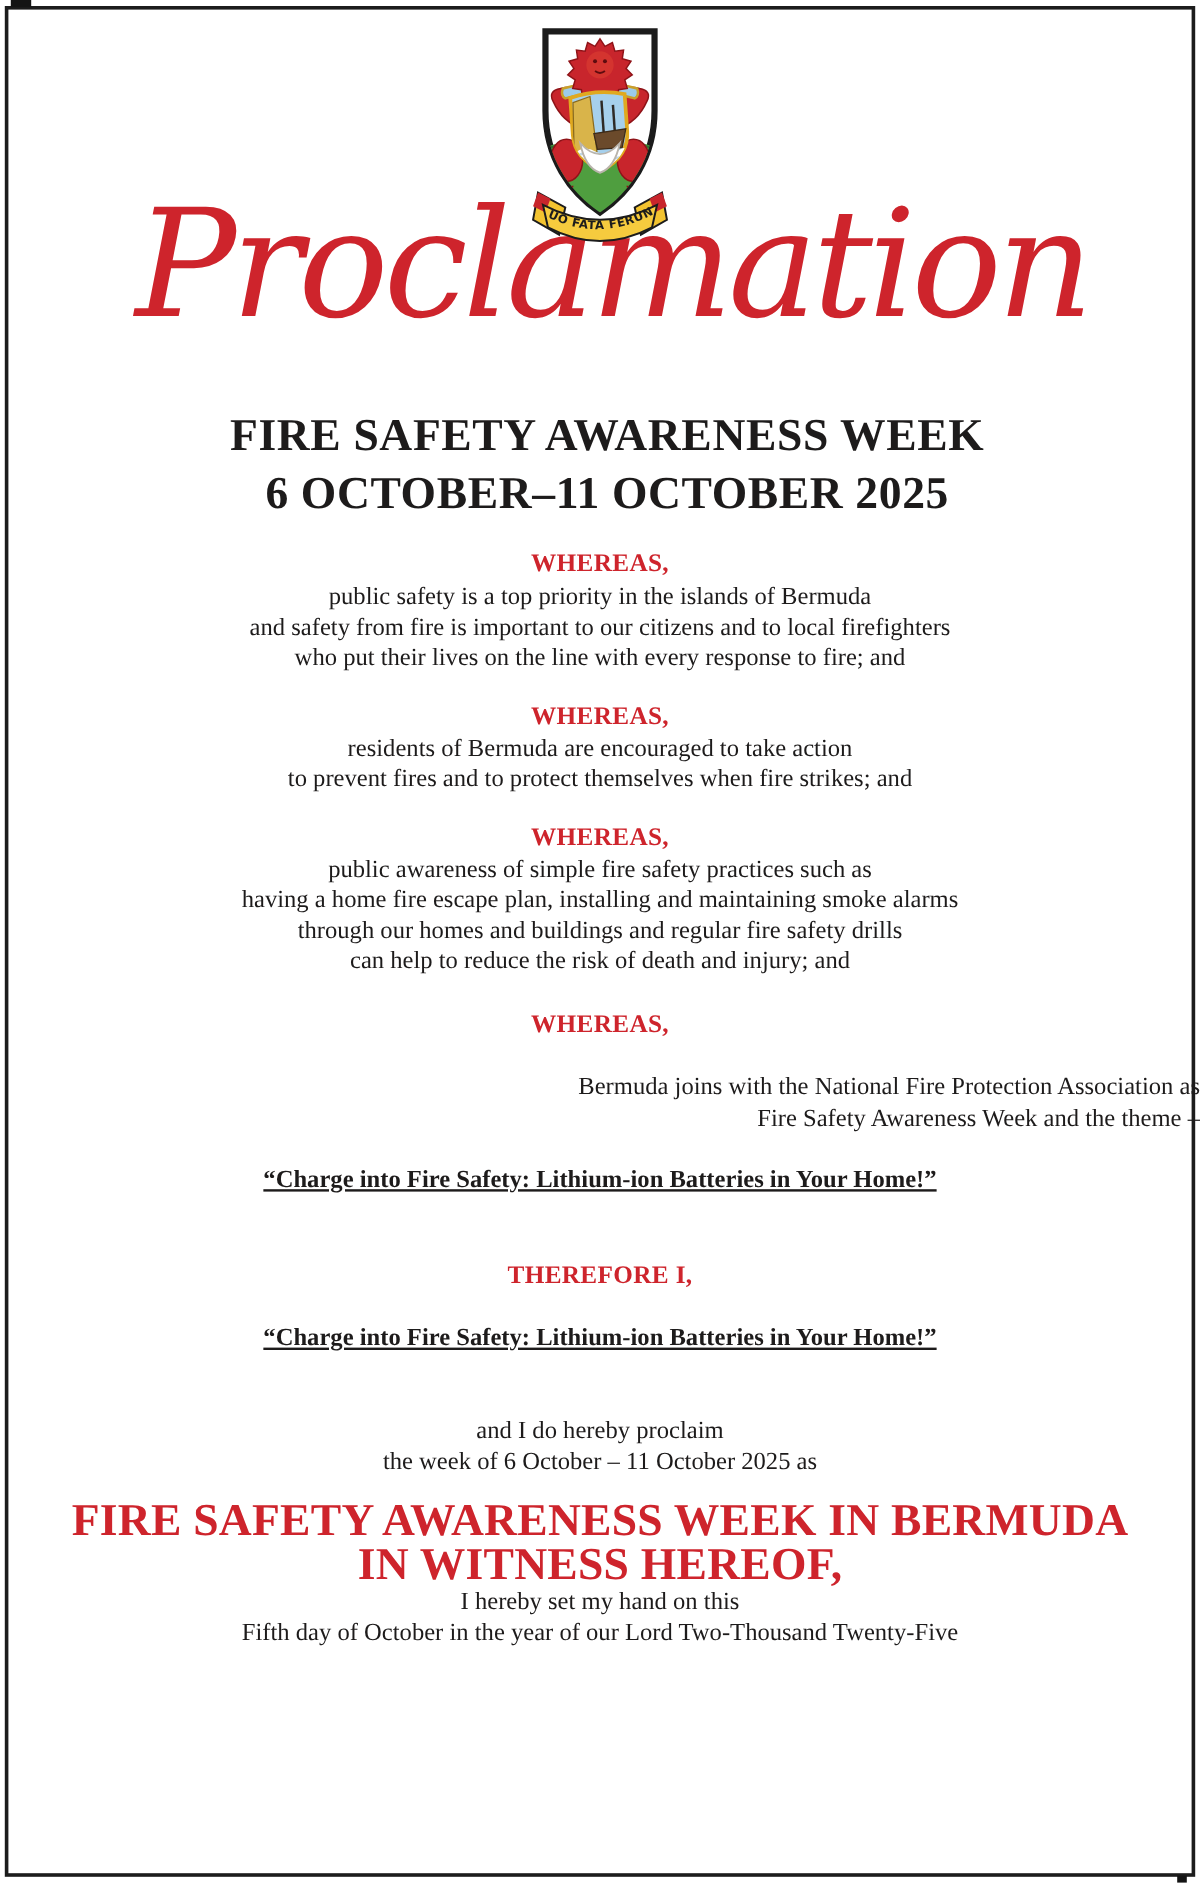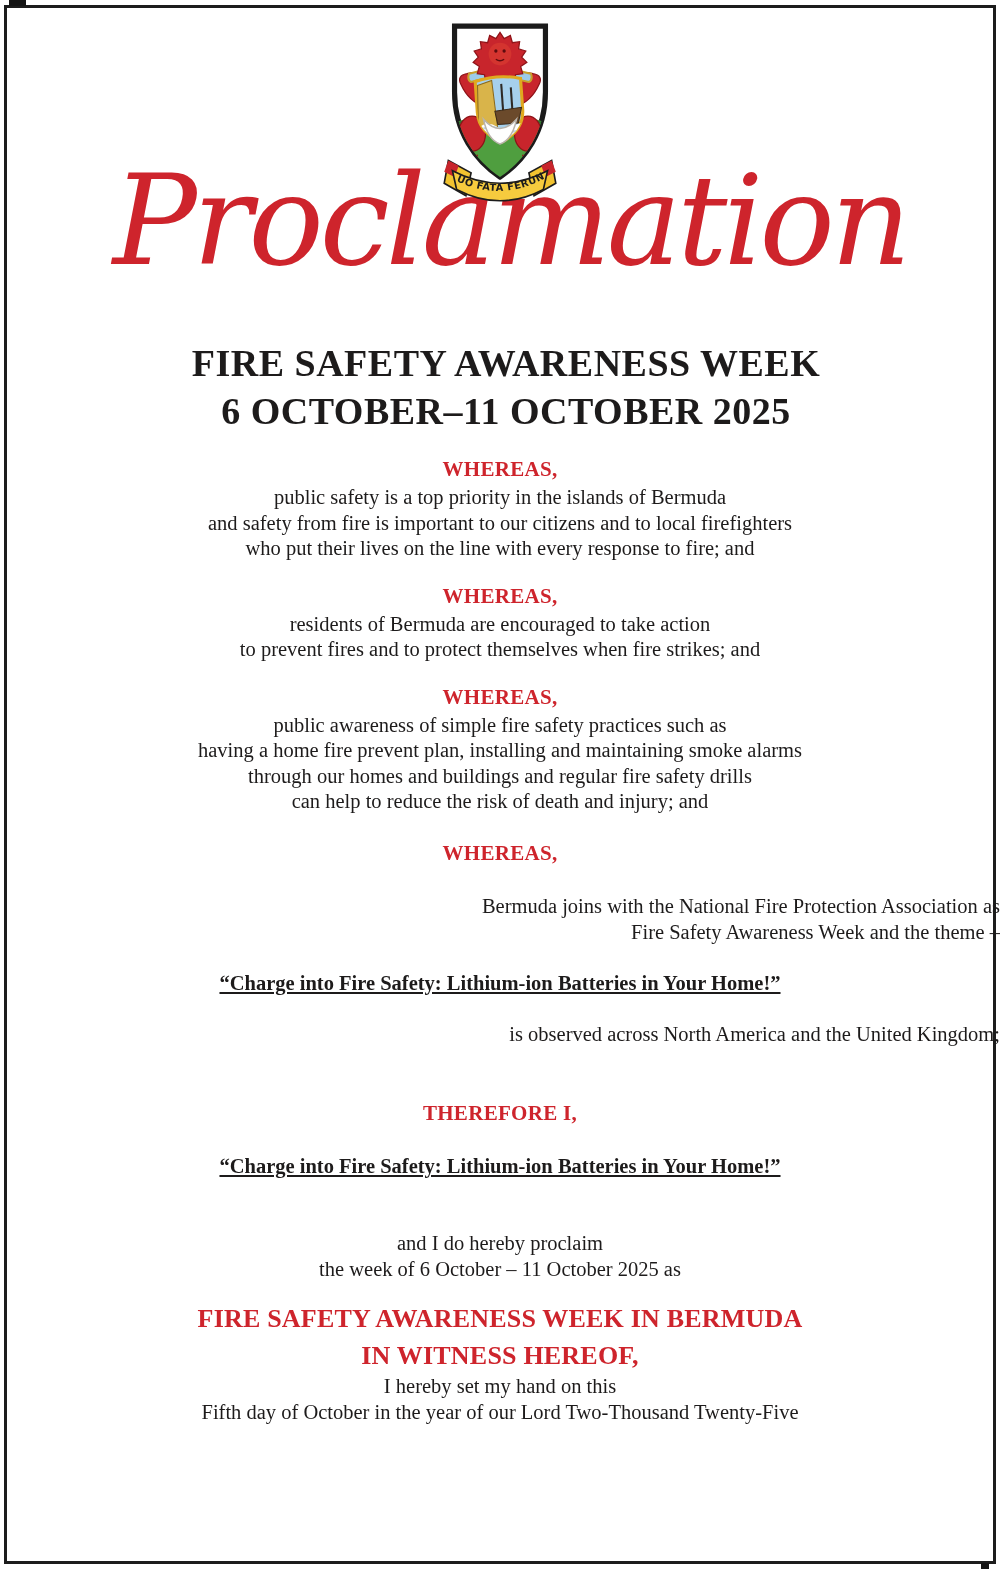--- a/index.html
+++ b/index.html
@@ -49,21 +49,21 @@
   .clause-heading.gap-xl{margin-top:24px;}
   .clause-body{
     margin:0;font-size:20.5px;line-height:25.5px;white-space:pre-line;color:var(--ink);
   }
   .clause-body .block{display:block;white-space:pre-line;text-align:right;}
   .clause-body .theme{display:block;font-weight:bold;text-decoration:underline;}
 
   .proclaim{margin-top:26px;}
   .declaration{
     margin:18px 0 0 0;color:var(--accent-red);font-weight:bold;
-    font-size:26px;line-height:37px;letter-spacing:.2px;
+    font-size:38px;line-height:37px;letter-spacing:.2px;
   }
   .declaration span{display:block;}
   .witness{margin-top:0;}
 </style>
 </head>
 <body>
 
 <div class="frame"></div>
 <div class="scan-tick-tl"></div>
 <div class="scan-tick-br"></div>
@@ -149,32 +149,31 @@
 
   <section class="clause">
     <h2 class="clause-heading">WHEREAS,</h2>
     <p class="clause-body">residents of Bermuda are encouraged to take action
 to prevent fires and to protect themselves when fire strikes; and</p>
   </section>
 
   <section class="clause">
     <h2 class="clause-heading">WHEREAS,</h2>
     <p class="clause-body">public awareness of simple fire safety practices such as
-having a home fire prevent plan, installing and maintaining smoke alarms
+having a home fire escape plan, installing and maintaining smoke alarms
 through our homes and buildings and regular fire safety drills
 can help to reduce the risk of death and injury; and</p>
   </section>
 
   <section class="clause">
     <h2 class="clause-heading gap-lg">WHEREAS,</h2>
     <p class="clause-body">
       <span class="block">Bermuda joins with the National Fire Protection Association as
 Fire Safety Awareness Week and the theme –</span>
       <strong class="theme">“Charge into Fire Safety: Lithium-ion Batteries in Your Home!”</strong>
-      <span class="block">is observed across North America and the United Kingdom;</span>
     </p>
   </section>
 
   <section class="clause">
     <h2 class="clause-heading gap-xl">THEREFORE I,</h2>
     <p class="clause-body">
       <strong class="theme">“Charge into Fire Safety: Lithium-ion Batteries in Your Home!”</strong>
     </p>
   </section>
 

